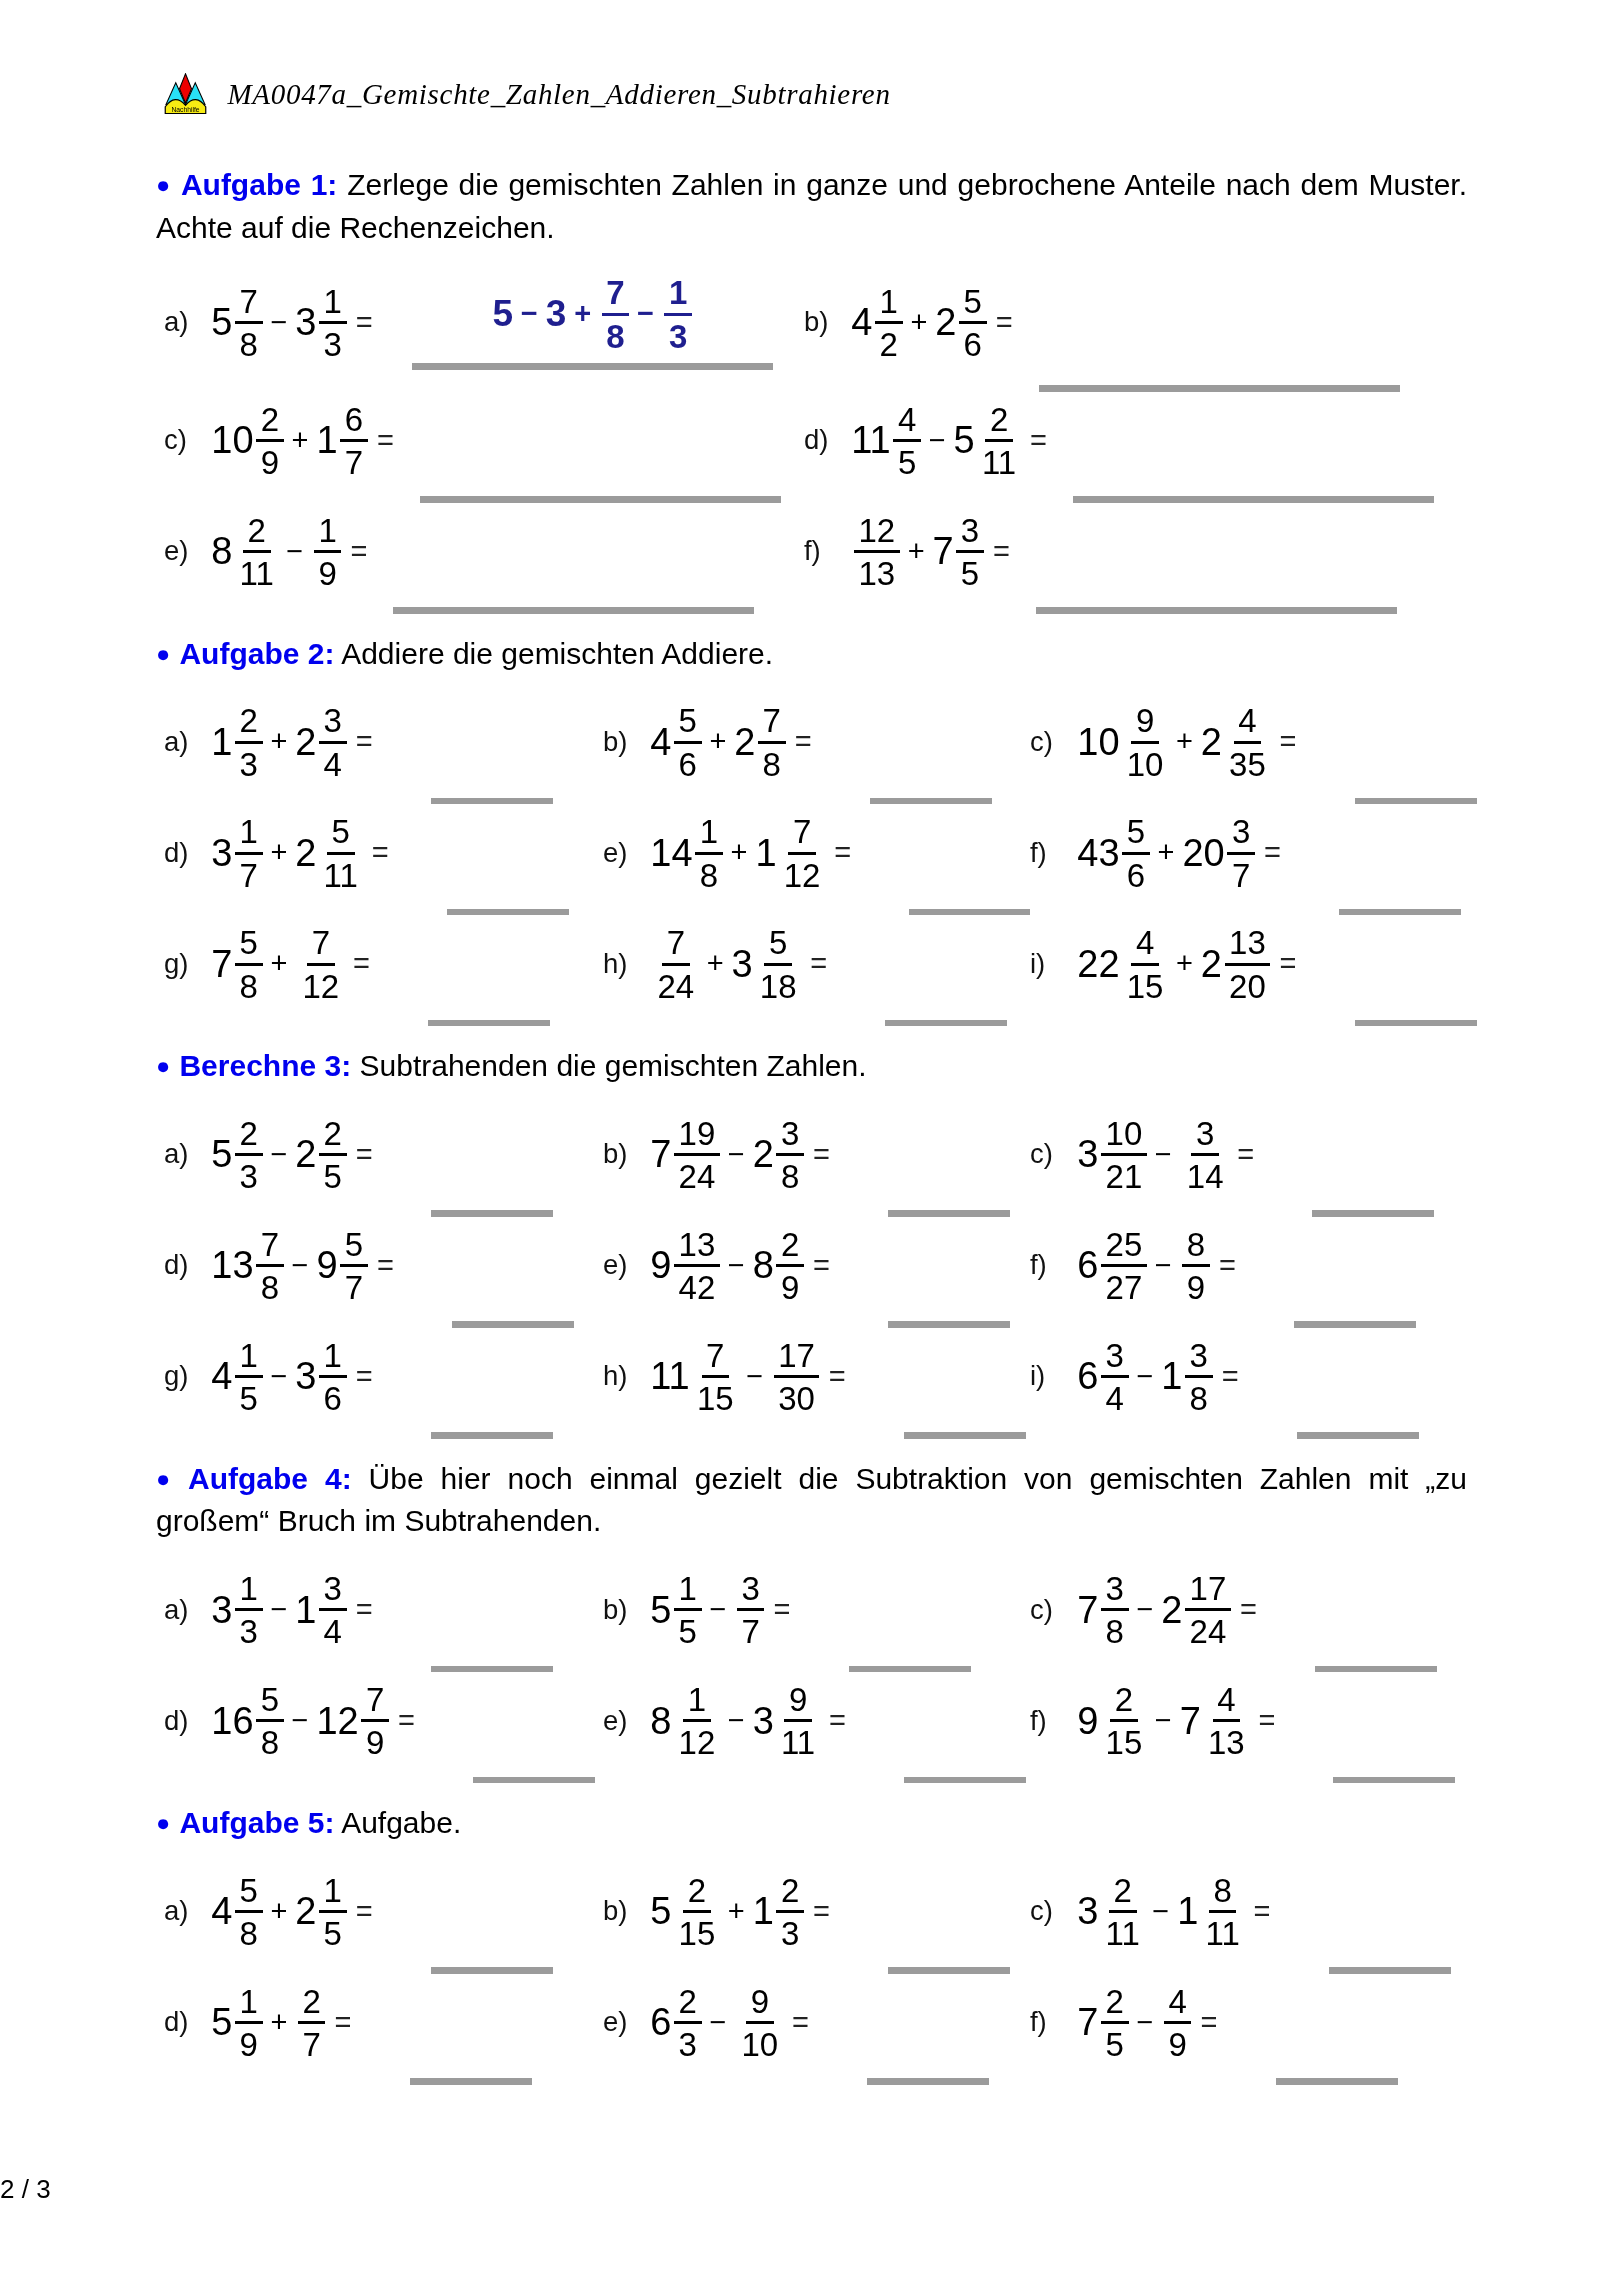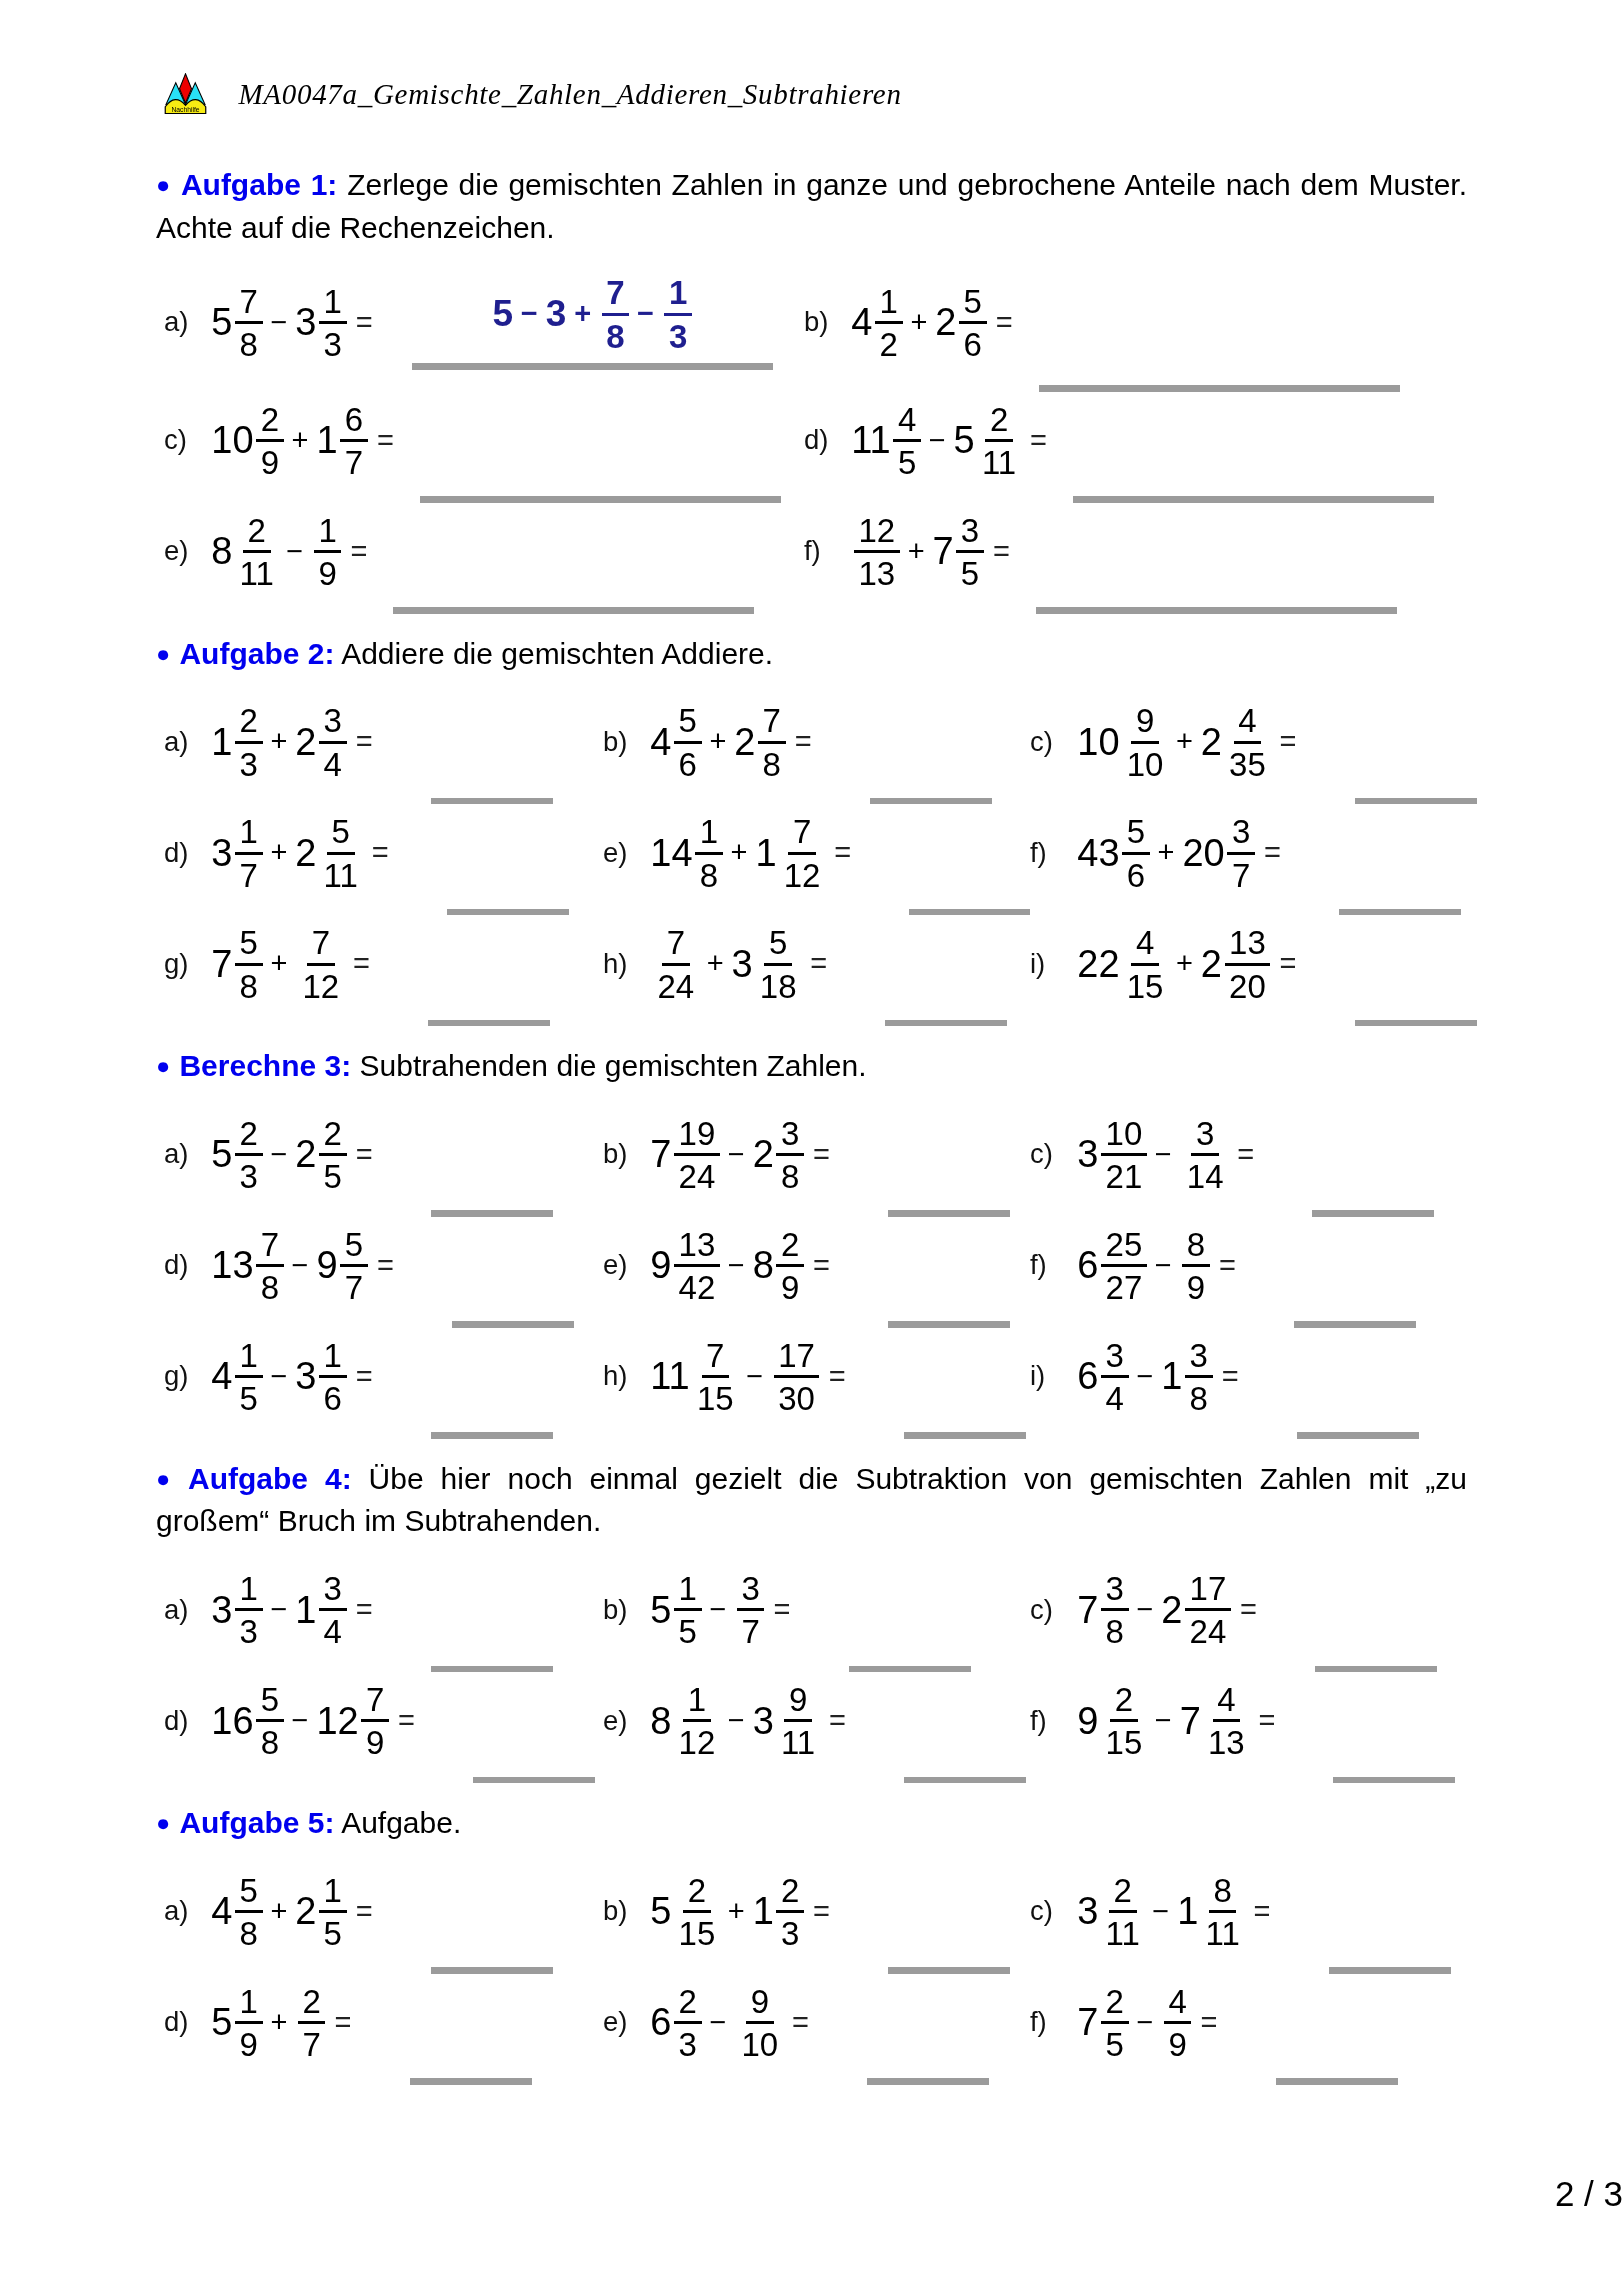--- a/index.html
+++ b/index.html
@@ -3,21 +3,21 @@
 <meta charset="utf-8">
 <style>
   html,body { margin:0; padding:0; background:#ffffff; }
   body {
     width:1623px; height:2295px; position:relative;
     font-family:"Liberation Sans", sans-serif; color:#000;
   }
   .page { box-sizing:border-box; padding:73px 156px 0 156px; }
 
   
-  .header { display:flex; align-items:center; gap:31px; margin-left:6.5px;text-align:center; }
+  .header { display:flex; align-items:center; gap:20px; margin-left:6.5px;text-align:center; }
   .doc-title {
     font-family:"Liberation Serif", serif; font-style:italic;
     font-size:29px; letter-spacing:0.7px;
   }
 
   
   .task { margin-top:0; }
   .task-heading {
     max-width:1316px; font-size:30px; line-height:1.42;
     text-align:justify; margin:41px 0 26px 0;
@@ -52,21 +52,21 @@
 
   
   .sample-wrap { display:inline-flex; flex-direction:column; align-items:center; margin-left:39px; }
   .sample { color:#1f1f8f; font-weight:bold; }
   .sample .whole { font-size:37px; }
   .sample-wrap .blank { margin-top:10.5px; }
 
   
   .footer {
     position:absolute; left:0; top:2174px; width:100%;
-    text-align:right; font-size:35px;
+    text-align:left; font-size:26px;
   }
 </style>
 </head>
 <body>
 
 <div class="page">
 
   <div class="header">
     <svg width="45" height="42" viewBox="0 0 60 56" aria-hidden="true">
       <polygon points="17,13 30,42 4,42" fill="#29e2f6" stroke="#000" stroke-width="1.4"></polygon>

